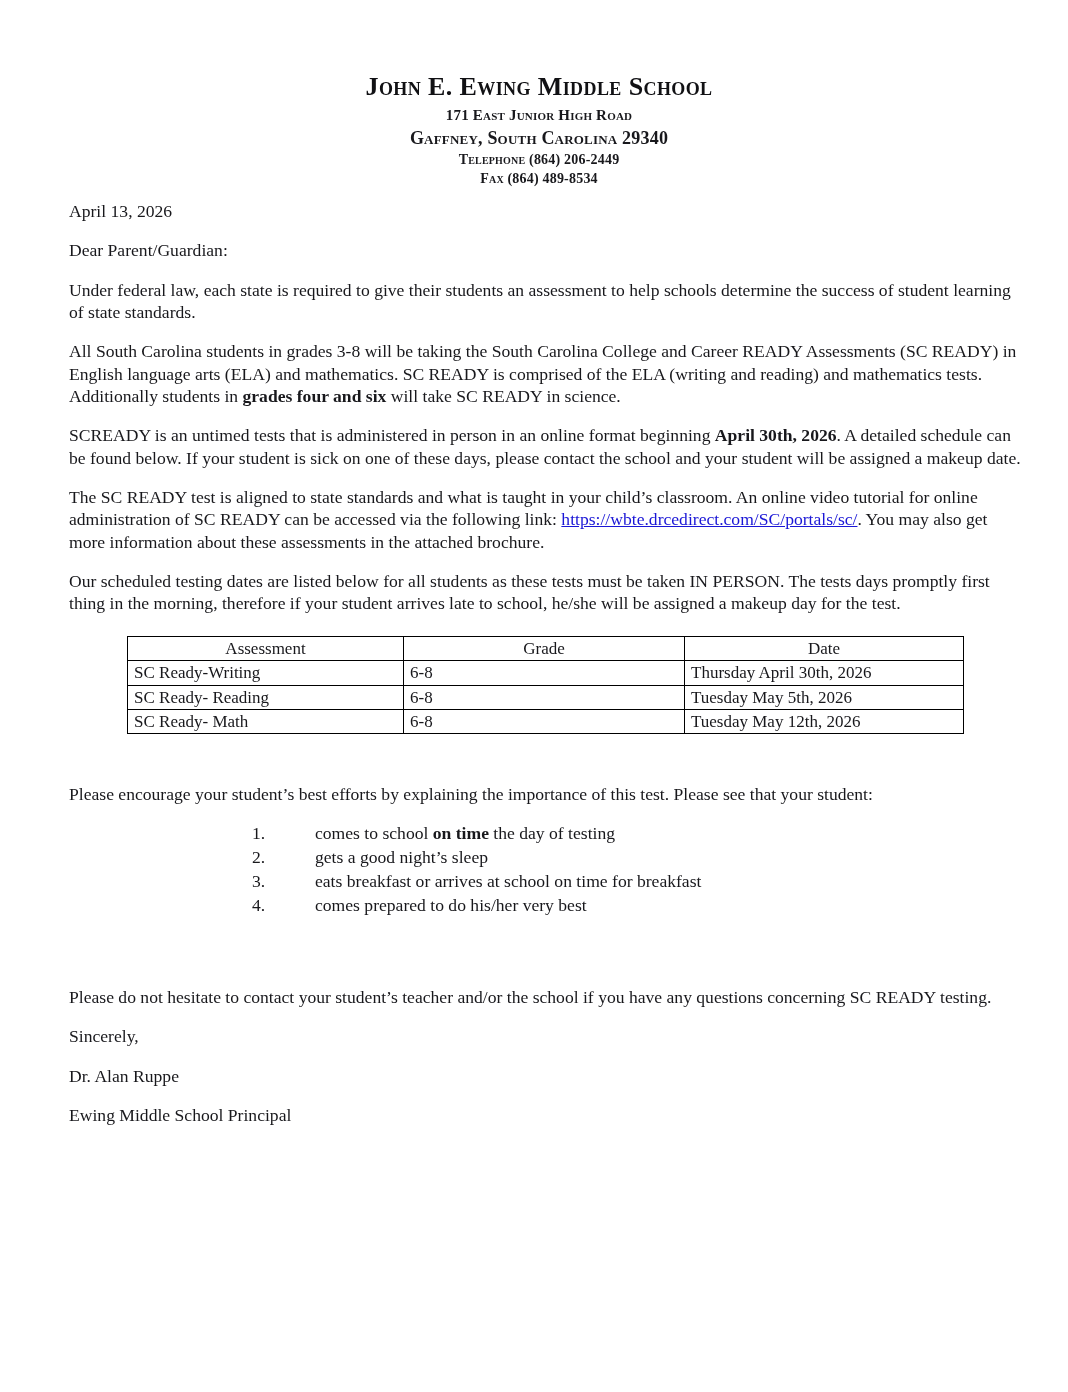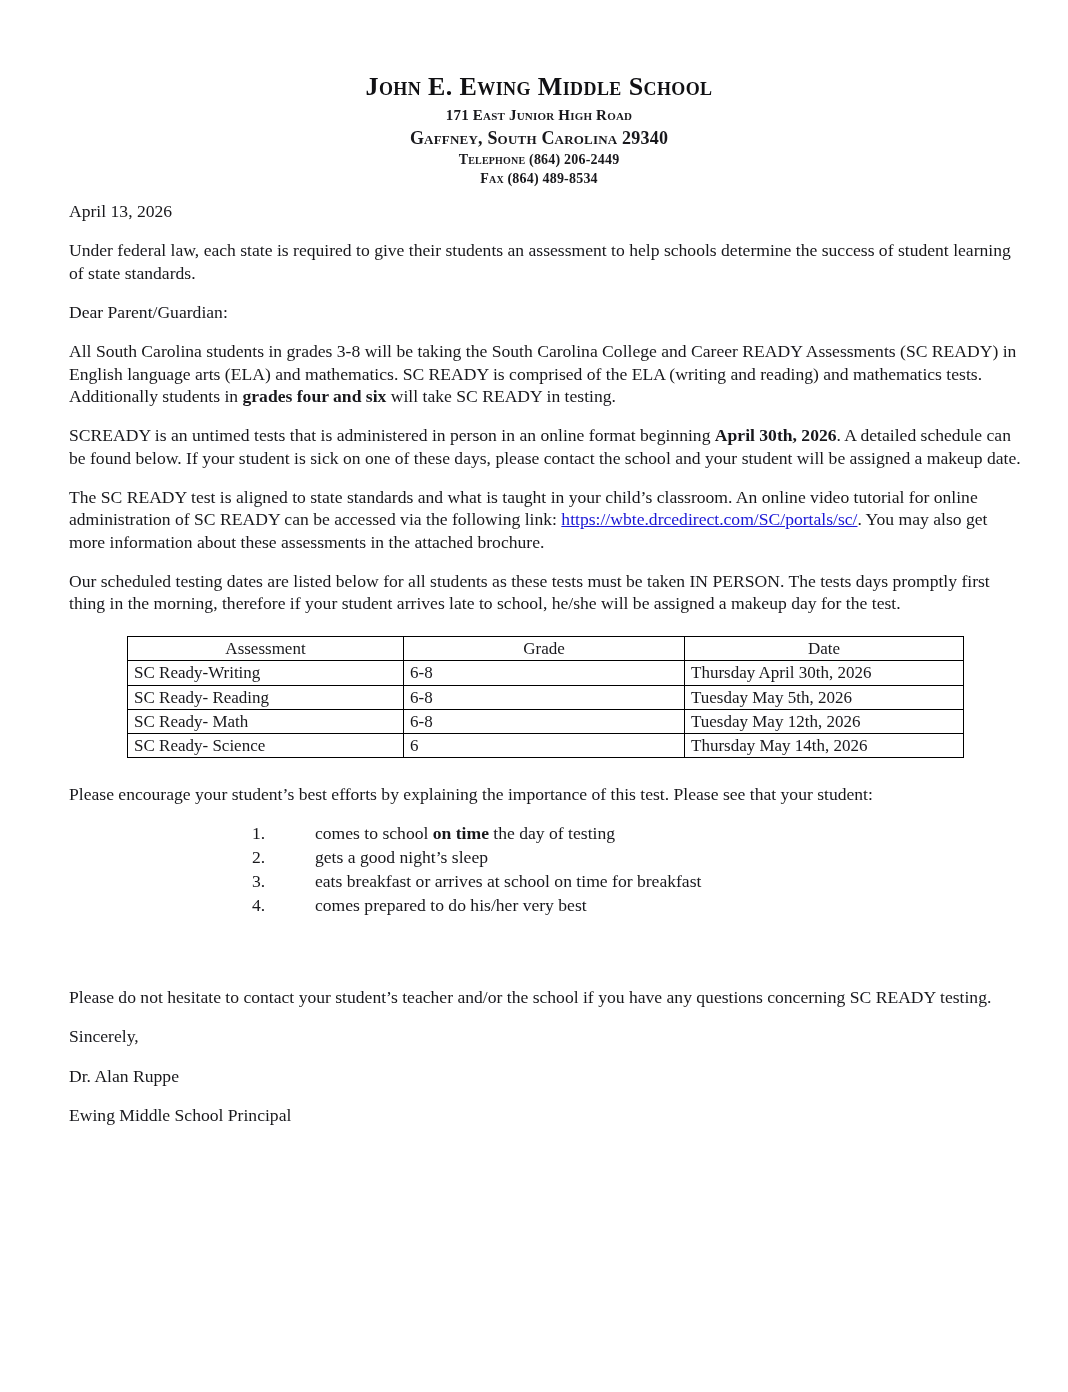--- a/index.html
+++ b/index.html
@@ -161,25 +161,25 @@
     <div class="lh-street">171 East Junior High Road</div>
     <div class="lh-city">Gaffney, South Carolina 29340</div>
     <div class="lh-phone">Telephone (864) 206-2449</div>
     <div class="lh-fax">Fax (864) 489-8534</div>
   </div>
 
   <div class="body-wrap">
 
     <p class="para">April 13, 2026</p>
 
+    <p class="para">Dear Parent/Guardian:</p>
+
     <p class="para">Under federal law, each state is required to give their students an assessment to help schools determine the success of student learning of state standards.</p>
 
-    <p class="para">Dear Parent/Guardian:</p>
-
-    <p class="para"><span>All South Carolina students in grades 3-8 will be taking the South Carolina College and Career READY Assessments (SC READY) in English language arts (ELA) and mathematics.  SC READY is comprised of the ELA (writing and reading) and mathematics tests. Additionally students in </span><b>grades four and six</b><span> will take SC READY in testing.</span></p>
+    <p class="para"><span>All South Carolina students in grades 3-8 will be taking the South Carolina College and Career READY Assessments (SC READY) in English language arts (ELA) and mathematics.  SC READY is comprised of the ELA (writing and reading) and mathematics tests. Additionally students in </span><b>grades four and six</b><span> will take SC READY in science.</span></p>
 
     <p class="para"><span>SCREADY is an untimed tests that is administered in person in an online format beginning </span><b>April 30th, 2026</b><span>. A detailed schedule can be found below.  If your student is sick on one of these days, please contact the school and your student will be assigned a makeup date.</span></p>
 
     <p class="para"><span>The SC READY test is aligned to state standards and what is taught in your child’s classroom. An online video tutorial for online administration of SC READY can be accessed via the following link: </span><a class="doclink" href="#">https://wbte.drcedirect.com/SC/portals/sc/</a><span>.  You may also get more information about these assessments in the attached brochure.</span></p>
 
     <p class="para">Our scheduled testing dates are listed below for all students as these tests must be taken IN PERSON.  The tests days promptly first thing in the morning, therefore if your student arrives late to school, he/she will be assigned a makeup day for the test.</p>
   </div>
 
   <div class="table-wrap">
     <table class="sched">
@@ -204,25 +204,20 @@
         <tr>
           <td>SC Ready- Reading</td>
           <td>6-8</td>
           <td>Tuesday May 5th, 2026</td>
         </tr>
         <tr>
           <td>SC Ready- Math</td>
           <td>6-8</td>
           <td>Tuesday May 12th, 2026</td>
         </tr>
-        <tr>
-          <td>SC Ready- Science</td>
-          <td class="bold-cell">6</td>
-          <td>Thursday May 14th, 2026</td>
-        </tr>
       </tbody>
     </table>
   </div>
 
   <div class="after-table">
     <p class="para">Please encourage your student’s best efforts by explaining the importance of this test.  Please see that your student:</p>
     <ol class="checklist">
       <li>
         <span class="num">1.</span><span>comes to school </span><b>on time</b><span> the day of testing</span>
       </li>

